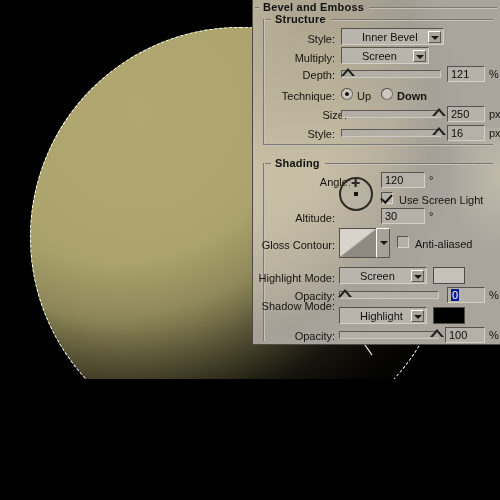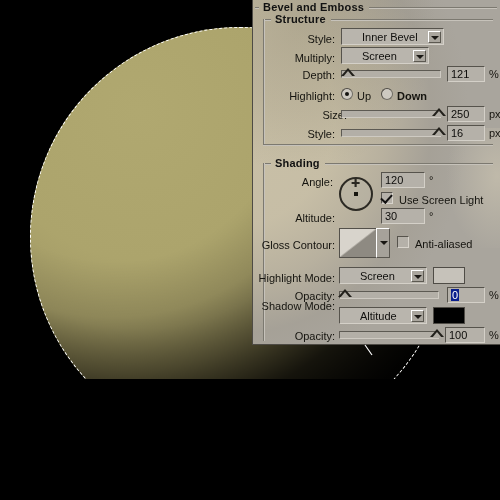--- a/index.html
+++ b/index.html
@@ -348,21 +348,21 @@
       </div>
 
       <div class="lbl" style="left:10px; top:69px; width:72px;">Depth:</div>
       <div class="slider-track" style="left:88px; top:70px; width:100px;"></div>
       <div class="slider-thumb" style="left:95px; top:71px;"></div>
       <div class="numfield" style="left:194px; top:66px; width:38px;">
         <span class="nv">121</span>
       </div>
       <div class="unit" style="left:236px; top:68px;">%</div>
 
-      <div class="lbl" style="left:10px; top:90px; width:72px;">Highlight:</div>
+      <div class="lbl" style="left:10px; top:90px; width:72px;">Technique:</div>
       <div class="radio on" style="left:88px; top:88px;"></div>
       <div class="lbl lbl-l" style="left:104px; top:90px;">Up</div>
       <div class="radio" style="left:128px; top:88px;"></div>
       <div class="lbl lbl-l" style="left:144px; top:90px;font-weight:bold;">Down</div>
 
       <div class="lbl" style="left:22px; top:109px; width:72px;">Size:</div>
       <div class="slider-track" style="left:88px; top:110px; width:100px;"></div>
       <div class="slider-thumb" style="left:186px; top:111px;"></div>
       <div class="numfield" style="left:194px; top:106px; width:38px;">
         <span class="nv">250</span>
@@ -375,21 +375,21 @@
       <div class="numfield" style="left:194px; top:125px; width:38px;">
         <span class="nv">16</span>
       </div>
       <div class="unit" style="left:236px; top:127px;">px</div>
 
       <div class="grp-title" style="left:18px; top:157px;">Shading</div>
       <div class="grp-rule" style="left:10px; top:163px; width:8px;"></div>
       <div class="grp-rule" style="left:72px; top:163px; width:168px;"></div>
       <div class="grp-left" style="left:10px; top:163px; height:178px;"></div>
 
-      <div class="lbl" style="left:8px; top:176px; width:72px;">Angle:</div>
+      <div class="lbl" style="left:26px; top:176px; width:72px;">Angle:</div>
       <div class="numfield" style="left:128px; top:172px; width:44px;">
         <span class="nv">120</span>
       </div>
       <div class="unit" style="left:176px; top:174px;">°</div>
 
       <div id="angle-dial" style="left:86px; top:177px;">
         <span class="ptr">✚</span>
         <span class="center-dot"></span>
       </div>
 
@@ -419,21 +419,21 @@
       <div class="lbl" style="left:10px; top:290px; width:72px;">Opacity:</div>
       <div class="slider-track" style="left:86px; top:291px; width:100px;"></div>
       <div class="slider-thumb" style="left:92px; top:292px;"></div>
       <div class="numfield selected" style="left:194px; top:287px; width:38px;">
         <span class="nv">0</span>
       </div>
       <div class="unit" style="left:236px; top:289px;">%</div>
 
       <div class="lbl" style="left:2px; top:300px; width:80px;">Shadow Mode:</div>
       <div class="combo" style="left:86px; top:307px; width:88px;">
-        <span class="cv">Altitude</span>
+        <span class="cv">Highlight</span>
         <span class="arrowbtn"></span>
       </div>
       <div class="swatch" style="left:180px; top:307px; width:32px; background:#000000;"></div>
 
       <div class="lbl" style="left:10px; top:330px; width:72px;">Opacity:</div>
       <div class="slider-track" style="left:86px; top:331px; width:100px;"></div>
       <div class="slider-thumb" style="left:184px; top:332px;"></div>
       <div class="numfield" style="left:192px; top:327px; width:40px;">
         <span class="nv">100</span>
       </div>

